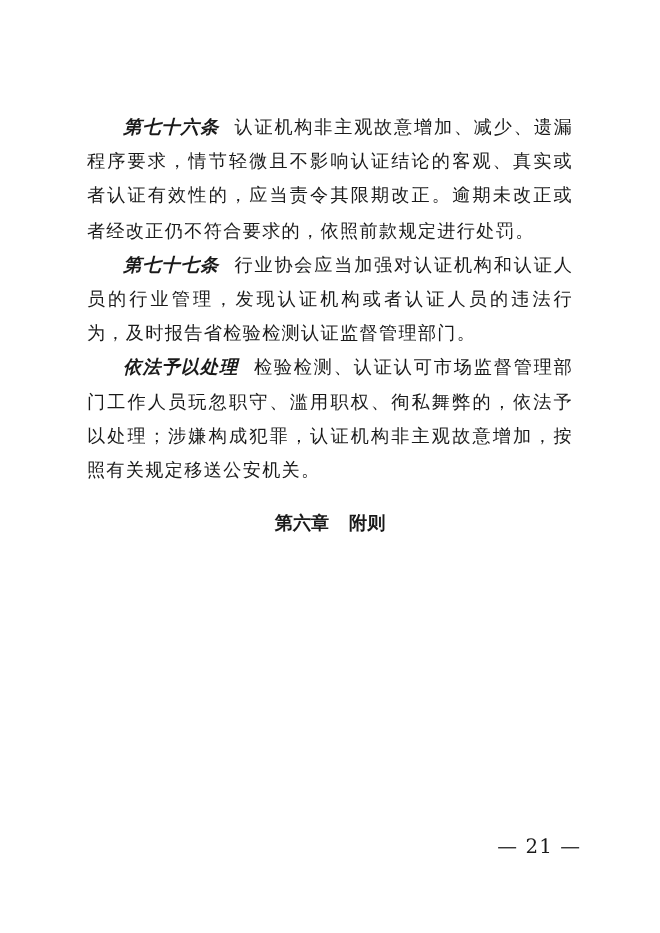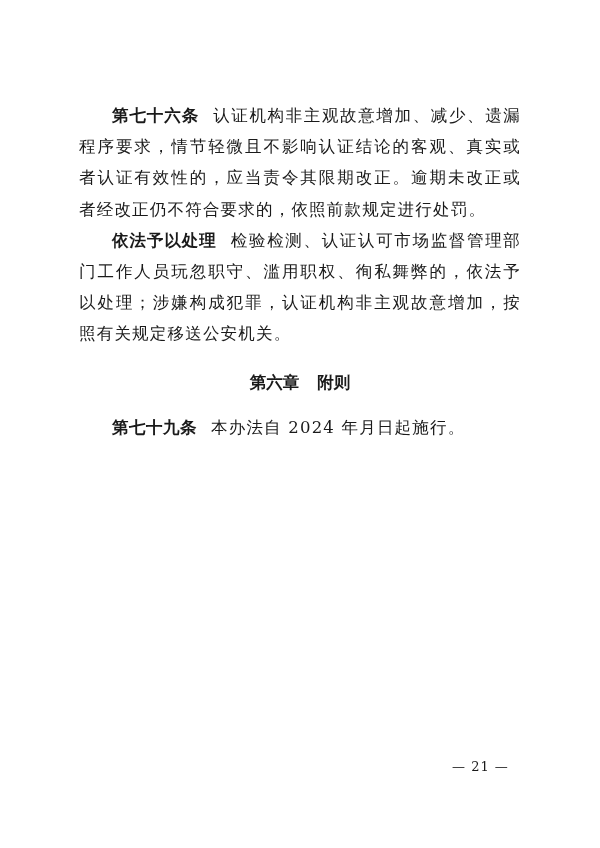--- a/index.html
+++ b/index.html
@@ -1,29 +1,29 @@
 <!DOCTYPE html>
 <html><head>
 <meta charset="utf-8">
 <style>
   html, body { margin: 0; padding: 0; background: #ffffff; }
   body { width: 600px; height: 848px; position: relative; overflow: hidden;
     font-family: "DejaVu Serif", "Liberation Serif", serif; color: #1a1a1a; }
   .page { position: absolute; left: 79px; top: 100px; width: 442px; }
   .para { font-size: 16.5px; line-height: 31.2px; text-align: justify; text-indent: 33px;
     letter-spacing: 1.2px; margin: 0; }
-  .art { font-family: "DejaVu Sans", "Liberation Sans", sans-serif; font-weight: bold; letter-spacing: 0.5px; margin-right: 14px; }
+  .art { font-family: "DejaVu Sans", "Liberation Sans", sans-serif; font-weight: bold; letter-spacing: 0.5px; margin-right: 14px; font-style: italic; }
   .chapter { text-align: center; font-family: "DejaVu Sans", "Liberation Sans", sans-serif; font-weight: bold;
-    font-size: 16.5px; margin: 17px 0 14px 0; line-height: 31px; }
+    font-size: 16.5px; margin: 17px 0 0 0; line-height: 31px; }
   .chapter .gap { display: inline-block; width: 18px; }
-  .pagenum { position: absolute; left: 452px; top: 759px; font-size: 13px; letter-spacing: 1px; }
+  .pagenum { position: absolute; left: 452px; top: 759px; font-size: 18px; letter-spacing: 1px; }
 </style>
 </head>
 <body>
 
 <div class="page">
   <p class="para"><span class="art">第七十六条</span><span>认证机构非主观故意增加、减少、遗漏程序要求，情节轻微且不影响认证结论的客观、真实或者认证有效性的，应当责令其限期改正。逾期未改正或者经改正仍不符合要求的，依照前款规定进行处罚。</span></p>
+  <p class="para"><span class="art">第七十七条</span><span>行业协会应当加强对认证机构和认证人员的行业管理，发现认证机构或者认证人员的违法行为，及时报告省检验检测认证监督管理部门。</span></p>
   <p class="para"><span class="art">依法予以处理</span><span>检验检测、认证认可市场监督管理部门工作人员玩忽职守、滥用职权、徇私舞弊的，依法予以处理；涉嫌构成犯罪，认证机构非主观故意增加，按照有关规定移送公安机关。</span></p>
   <div class="chapter"><span>第六章</span><span class="gap"></span><span>附则</span></div>
-  <p class="para"><span class="art">第七十九条</span><span>本办法自 2024 年月日起施行。</span></p>
 </div>
 
 <div class="pagenum">— 21 —</div>
 
 </body></html>

